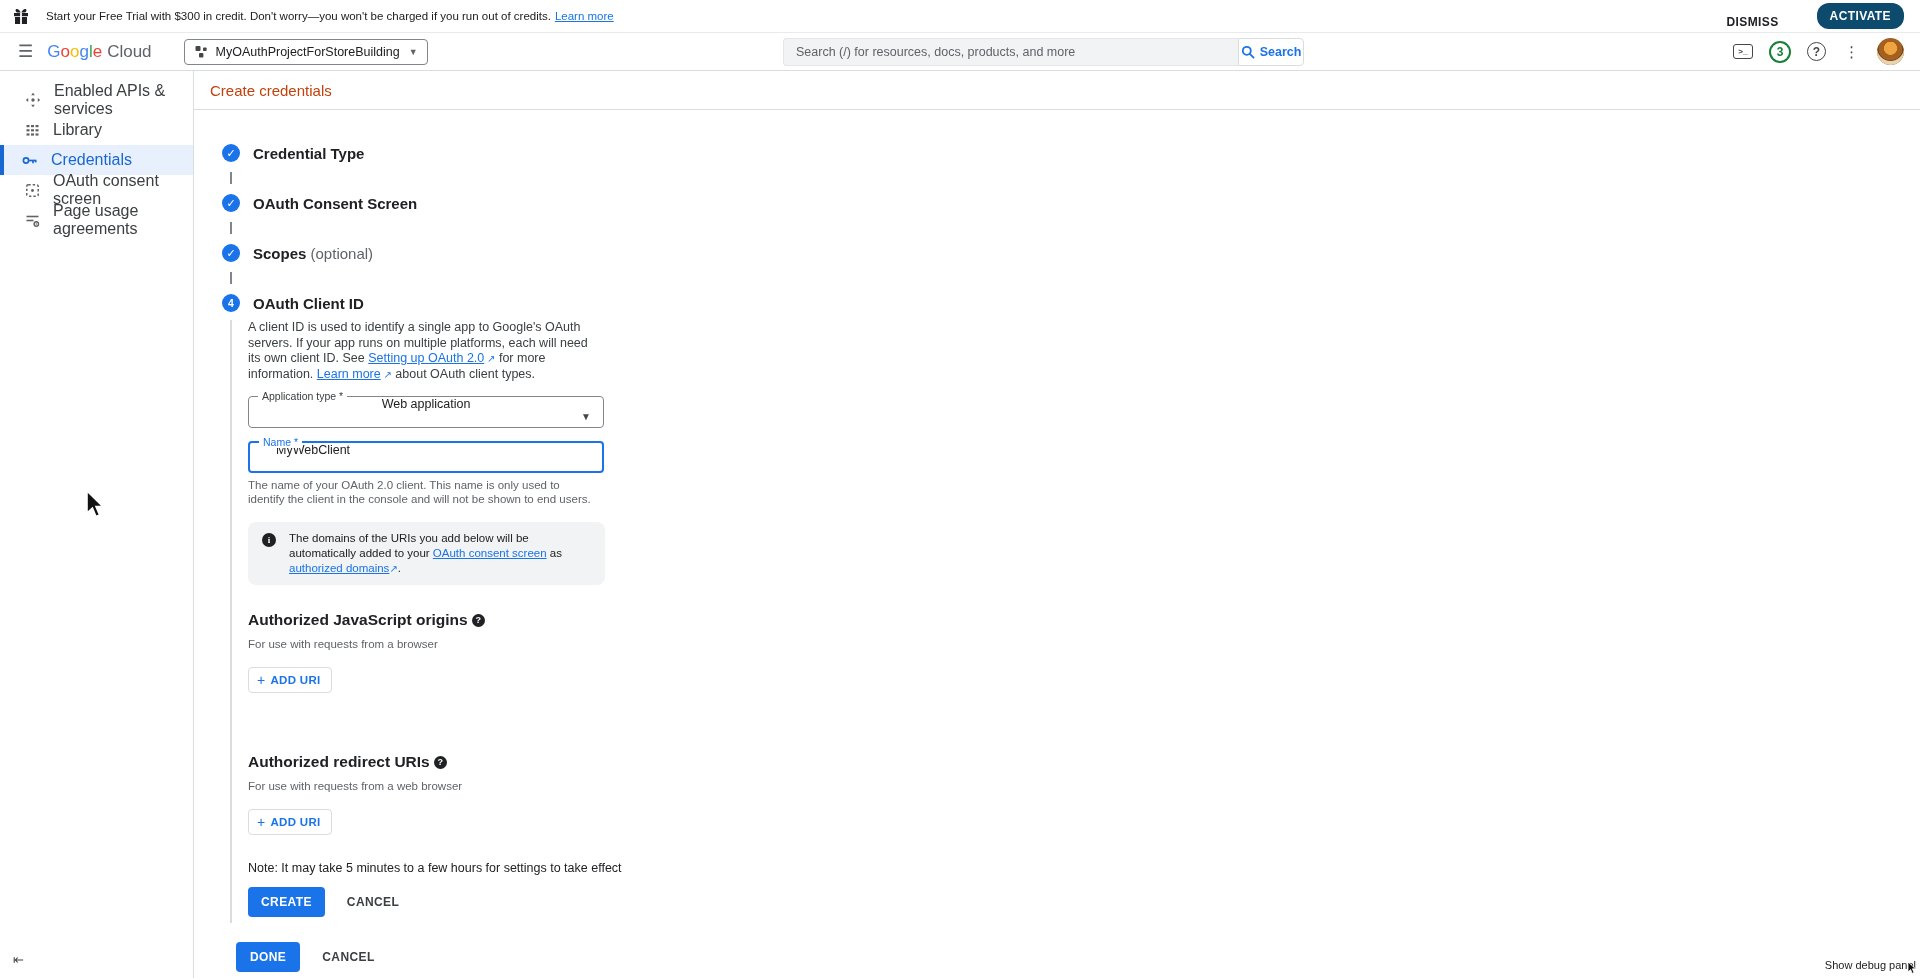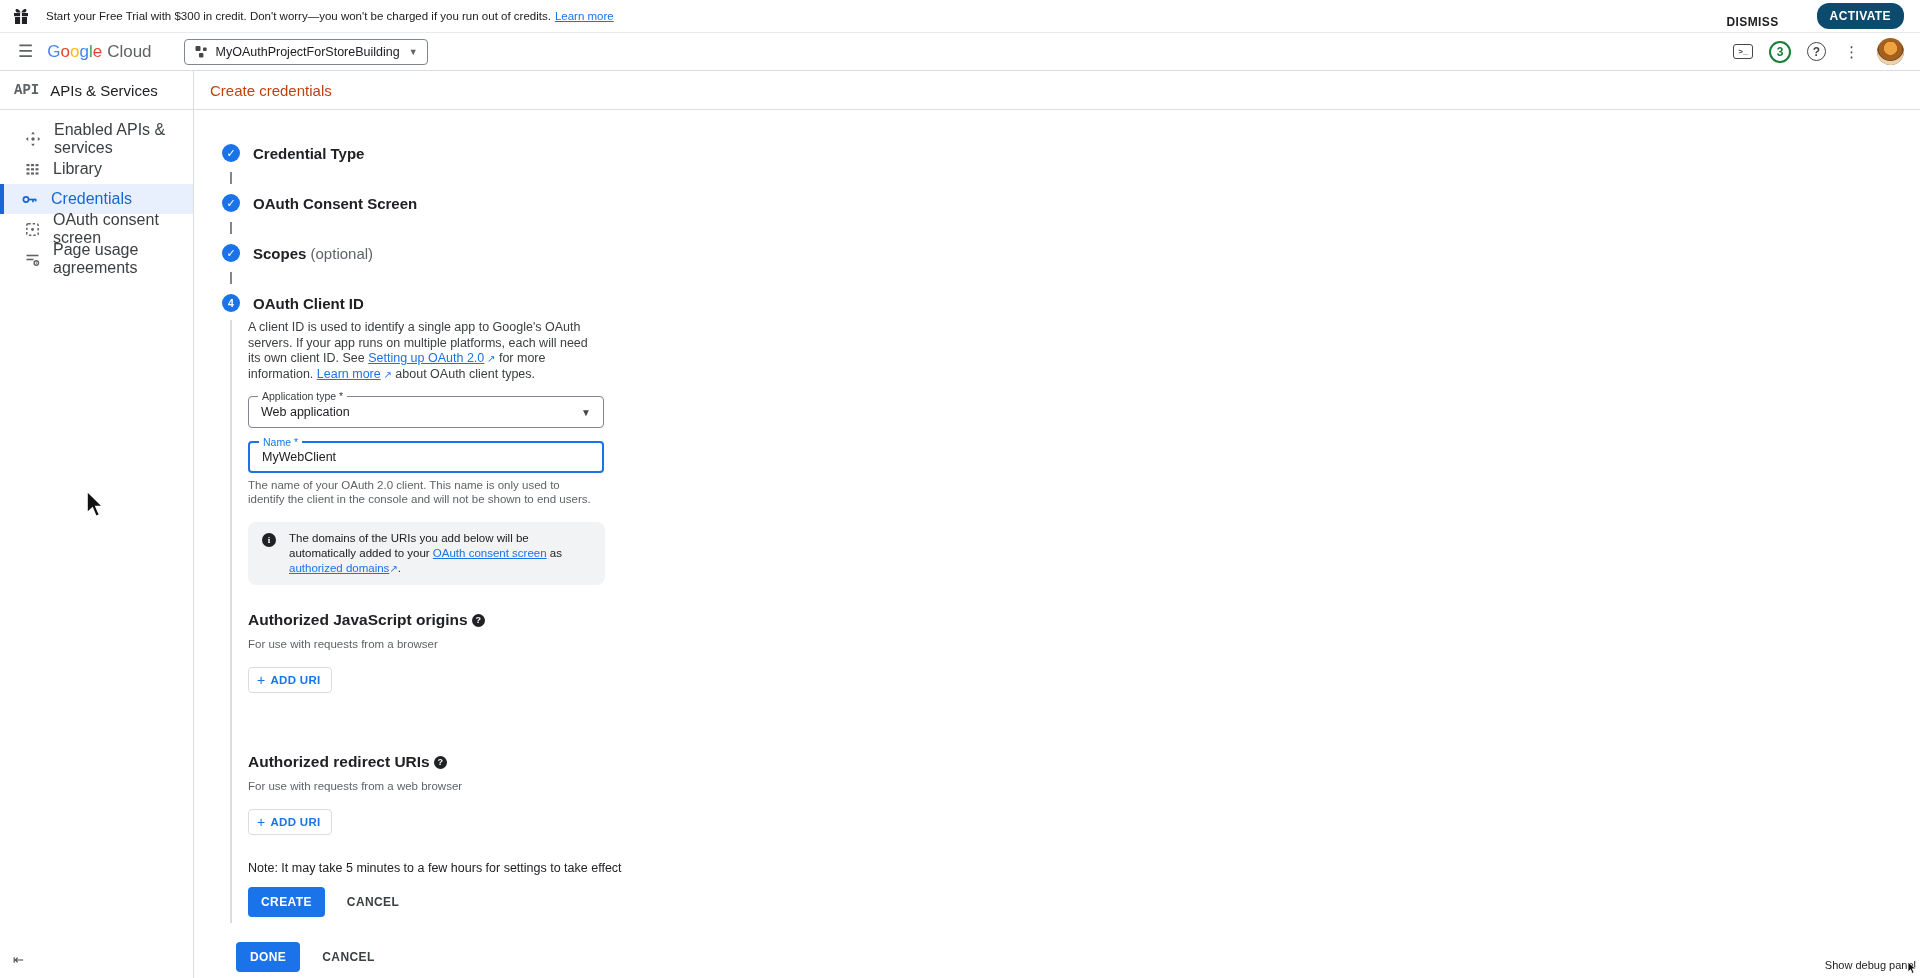--- a/index.html
+++ b/index.html
@@ -69,21 +69,21 @@
   .optional { font-weight:normal; color:#5f6368; }
   .connector { width:2px; height:12px; background:#80868b; margin:10px 0 10px 8px; }
   .mt34{margin-top:34px}
 
   
   .form-block { margin-top:8px; margin-left:8px; border-left:2px solid #dadce0; padding-left:16px; padding-bottom:6px; }
   .desc { width:348px; font-size:12.5px; line-height:15.5px; color:#3c4043; }
   .lnk { color:#1a73e8; text-decoration:underline; cursor:pointer; }
   .ext { font-size:10px; color:#1a73e8; text-decoration:none; display:inline-block; }
   .field { position:relative; width:356px; height:32px; border:1px solid #80868b; border-radius:4px; margin-top:14px;
-    display:flex; align-items:center; padding:0 12px; font-size:12.5px; color:#202124; background:#fff; cursor:pointer; }
+    display:flex; align-items:center; padding:0 12px; font-size:12.5px; color:#202124; background:#fff; cursor:pointer;flex-direction:column; }
   .field-label { position:absolute; top:-7px; left:9px; background:#fff; padding:0 4px; font-size:10.5px; color:#3c4043; }
   .field.focused { border:2px solid #1a73e8; margin-top:13px; }
   .field.focused .field-label { color:#1a73e8; }
   .field input { border:none; outline:none; font-size:12.5px; font-family:inherit; color:#202124; width:300px; background:transparent; }
   .dd-arrow { margin-left:auto; color:#444746; font-size:10px; }
   .helper { margin-top:5px; width:348px; font-size:11.5px; line-height:14px; color:#5f6368; }
   .info-box { margin-top:16px; width:357px; background:#f1f3f4; border-radius:8px; padding:9px 14px; display:flex; gap:13px; align-items:flex-start; }
   .info-icon { width:14px; height:14px; border-radius:50%; background:#202124; color:#fff; font-size:9px; font-weight:bold;
     display:flex; align-items:center; justify-content:center; flex:0 0 auto; margin-top:2px; font-family:"Liberation Serif", serif; }
   .info-text { font-size:11.5px; line-height:15px; color:#202124; }
@@ -144,36 +144,42 @@
     </div>
     <div class="project-selector">
       <svg width="15" height="15" viewBox="0 0 15 15">
         <rect x="1.5" y="2" width="5" height="5" rx="1" fill="#444746"></rect>
         <rect x="9" y="3.5" width="3.6" height="3.6" rx="0.8" fill="#444746"></rect>
         <rect x="5" y="9" width="4.4" height="4.4" rx="1" fill="#444746"></rect>
       </svg>
       <span>MyOAuthProjectForStoreBuilding</span>
       <span class="caret">▼</span>
     </div>
+    <div class="search-wrap">
+      <input class="search-input" placeholder="Search (/) for resources, docs, products, and more" style="">
+      <button class="search-btn">
+        <svg width="14" height="14" viewBox="0 0 14 14">
+          <circle cx="5.8" cy="5.8" r="4" fill="none" stroke="#1a73e8" stroke-width="1.8"></circle>
+          <line x1="8.8" y1="8.8" x2="12.6" y2="12.6" stroke="#1a73e8" stroke-width="1.8" stroke-linecap="round"></line>
+        </svg>
+        <span>Search</span>
+      </button>
+    </div>
     <div class="header-right">
       <span class="shell-icon">&gt;_</span>
       <span class="trial-badge">3</span>
       <span class="help-icon">?</span>
       <span class="dots-icon">⋮</span>
       <span class="avatar"></span>
     </div>
   </div>
 
   <div class="body-row">
 
     <div class="sidebar">
-      <div class="sidebar-header">
-        <span class="api-glyph">API</span>
-        <span class="sidebar-title">APIs &amp; Services</span>
-      </div>
       <div class="nav">
         <div class="nav-item">
           <svg width="16" height="16" viewBox="0 0 16 16">
             <circle cx="8" cy="8" r="1.7" fill="#5f6368"></circle>
             <path d="M8 0.8l1.9 2.4H6.1z M8 15.2l-1.9-2.4h3.8z M0.8 8l2.4-1.9v3.8z M15.2 8l-2.4 1.9V6.1z" fill="#5f6368"></path>
           </svg>
           <span>Enabled APIs &amp; services</span>
         </div>
         <div class="nav-item">
           <svg width="15" height="15" viewBox="0 0 15 15">

